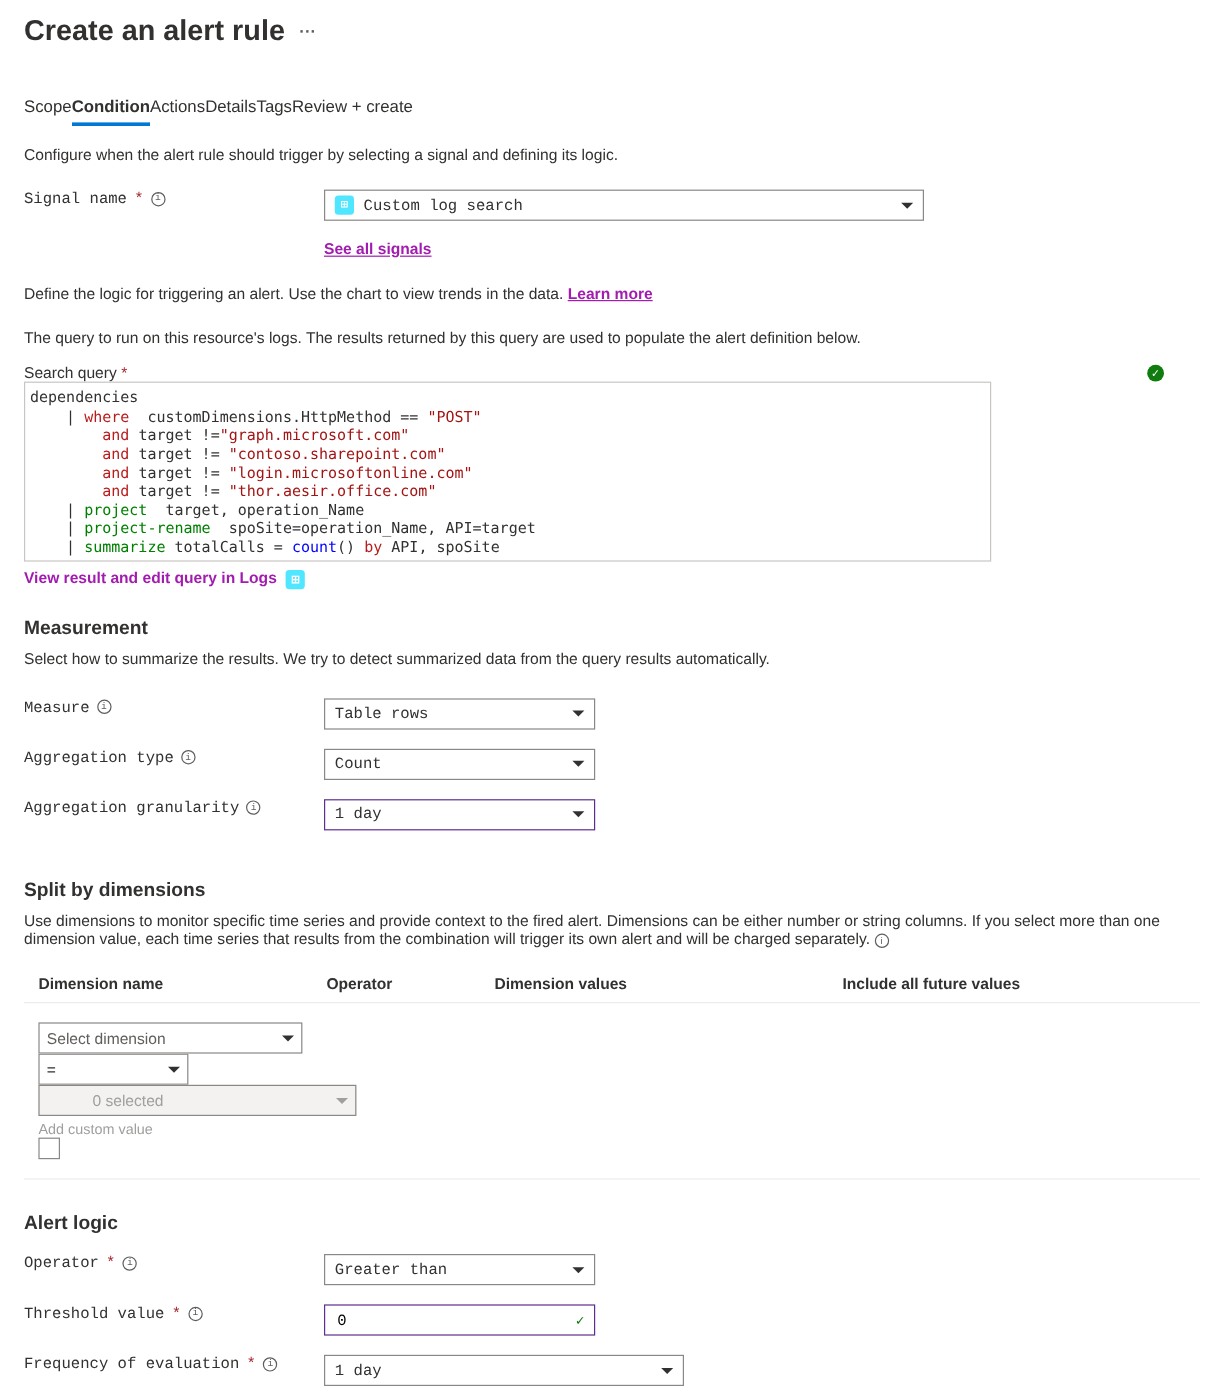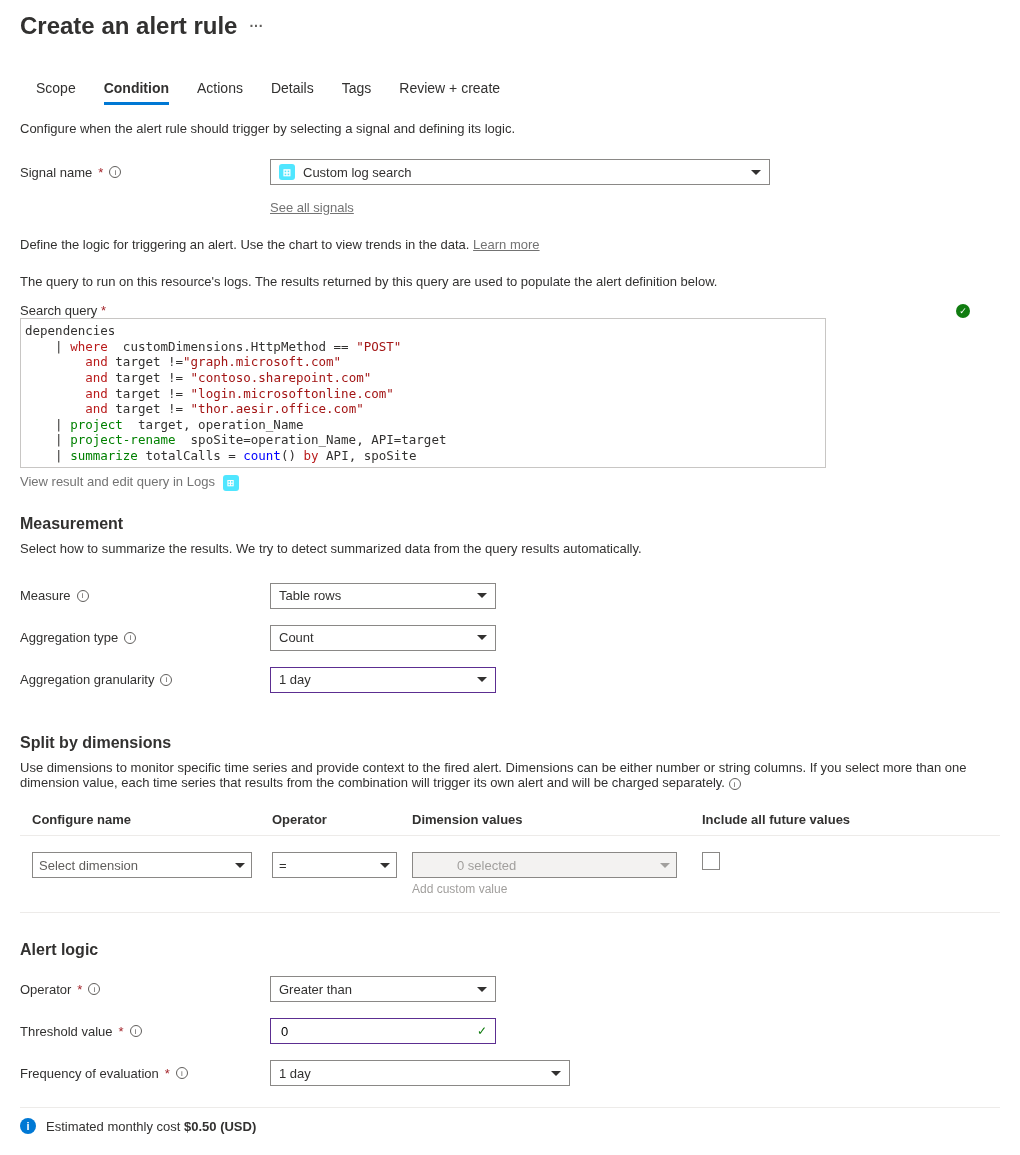--- a/index.html
+++ b/index.html
@@ -8,47 +8,47 @@
     padding: 12px 20px;
     font-family: "Segoe UI", -apple-system, BlinkMacSystemFont, sans-serif;
     font-size: 13px;
     color: #323130;
     background: #fff;
     width: 1020px;
   }
   h1 { font-size: 24px; font-weight: 600; margin: 0 0 4px 0; display: flex; align-items: center; gap: 12px;}
   .ellipsis { color: #605e5c; font-size: 14px; cursor: pointer; }
   h2 { font-size: 16px; font-weight: 600; margin: 24px 0 8px 0;}
-  .tabs { display: flex; gap: 28px; margin: 40px 0 16px 16px; border-bottom: none;}
+  .tabs { display: flex; margin: 40px 0 16px 0; border-bottom: none;}
   .tab { font-size: 14px; padding-bottom: 6px; cursor: pointer; color: #323130; }
   .tab.active { font-weight: 600; border-bottom: 3px solid #0078d4; color: #323130;}
   .desc { font-size: 13px; color: #323130; margin: 8px 0 22px 0; }
-  .form-row { display: flex; align-items: center; margin-bottom: 14px; min-height: 28px;}
+  .form-row { display: flex; align-items: flex-start; margin-bottom: 14px; min-height: 28px; font-family: Liberation Mono, monospace;}
   .form-label { width: 250px; font-size: 13px; display: flex; align-items: center; gap: 6px;}
   .req { color: #a4262c; }
   .info-icon { width: 12px; height: 12px; border: 1px solid #605e5c; border-radius: 50%; display:inline-flex; align-items:center; justify-content:center; font-size:8px; color:#605e5c; cursor:help;}
   .dropdown, .text-input { width: 226px; height: 26px; border: 1px solid #8a8886; background: #fff; padding: 0 8px; font-size: 13px; display: flex; align-items: center; justify-content: space-between; cursor: pointer; position: relative;}
   .dropdown.wide { width: 500px; }
   .dropdown.purple { border-color: #5c2e91; }
   .dropdown.valid input { border:none; outline:none; flex:1; font-size:13px; font-family:inherit;}
   .chevron { width:0; height:0; border-left:5px solid transparent; border-right:5px solid transparent; border-top:5px solid #323130; margin-left:auto;}
-  .link { color: #737373; text-decoration: underline; cursor: pointer; font-size: 13px;}
+  .link { color: #a21caf; text-decoration: underline; cursor: pointer; font-size: 13px; font-weight: bold;}
   .link.nou { text-decoration: none; }
   .signal-drop { display:flex; align-items:center; gap:8px;}
   .signal-icon { width:16px; height:16px; background:#50e6ff; border-radius:3px; display:flex; align-items:center; justify-content:center; color:#fff; font-size:10px; font-weight:bold;}
   .query-box { border:1px solid #c8c6c4; width: 806px; height: 150px; overflow:auto; font-family: Consolas, monospace; font-size: 12.5px; line-height: 1.25; padding: 4px 0 4px 4px; white-space: pre; position:relative;}
   .kw-blue { color: #b91c1c; }
   .kw-green { color: #008000; }
   .kw-red { color: #a31515; }
   .kw-count { color: #0000ff; }
   .valid-check { width:14px; height:14px; border-radius:50%; background:#107c10; display:inline-flex; align-items:center; justify-content:center; color:#fff; font-size:9px; position:absolute; right:30px;}
   .logs-icon { width:16px; height:16px; background:#50e6ff; border-radius:3px; display:inline-flex; align-items:center; justify-content:center; color:#fff; font-size:9px; font-weight:bold; margin-left:4px; vertical-align:middle;}
   .dim-table { width: 100%; margin-top: 14px;}
   .dim-header { display:flex; padding: 8px 12px; font-weight:600; font-size:13px; border-bottom:1px solid #edebe9;}
-  .dim-row { display:flex; padding: 16px 12px; align-items:flex-start; border-bottom:1px solid #edebe9;}
+  .dim-row { display:flex; padding: 16px 12px; align-items:flex-start; border-bottom:1px solid #edebe9;flex-direction:column;}
   .col-name { width: 240px; }
   .col-op { width: 140px; }
   .col-val { width: 290px; }
   .col-inc { width: 200px; }
   .dim-dd { height:26px; border:1px solid #8a8886; background:#fff; padding:0 6px; display:flex; align-items:center; justify-content:space-between; font-size:13px; cursor:pointer;}
   .dim-dd.name { width: 220px; color:#605e5c;}
   .dim-dd.op { width: 125px; }
   .dim-dd.val { width: 265px; background:#f3f2f1; color:#a19f9d; cursor:not-allowed;padding-left:44px;}
   .checkbox { width:18px; height:18px; border:1px solid #8a8886; cursor:pointer;}
   .add-custom { font-size:12px; color:#a19f9d; margin-top:4px;}
@@ -159,21 +159,21 @@
 </div>
 
 <h2 style="margin-top:40px;">Split by dimensions</h2>
 <div class="desc" style="margin-bottom:4px;">
   <span>Use dimensions to monitor specific time series and provide context to the fired alert. Dimensions can be either number or string columns. If you select more than one dimension value, each time series that results from the combination will trigger its own alert and will be charged separately.</span>
   <span class="info-icon">i</span>
 </div>
 
 <div class="dim-table">
   <div class="dim-header">
-    <div class="col-name">Configure name</div>
+    <div class="col-name">Dimension name</div>
     <div class="col-op">Operator</div>
     <div class="col-val">Dimension values</div>
     <div class="col-inc">Include all future values</div>
   </div>
   <div class="dim-row">
     <div class="col-name">
       <div class="dim-dd name">
         <span>Select dimension</span>
           <span class="chevron"></span>
       </div>

